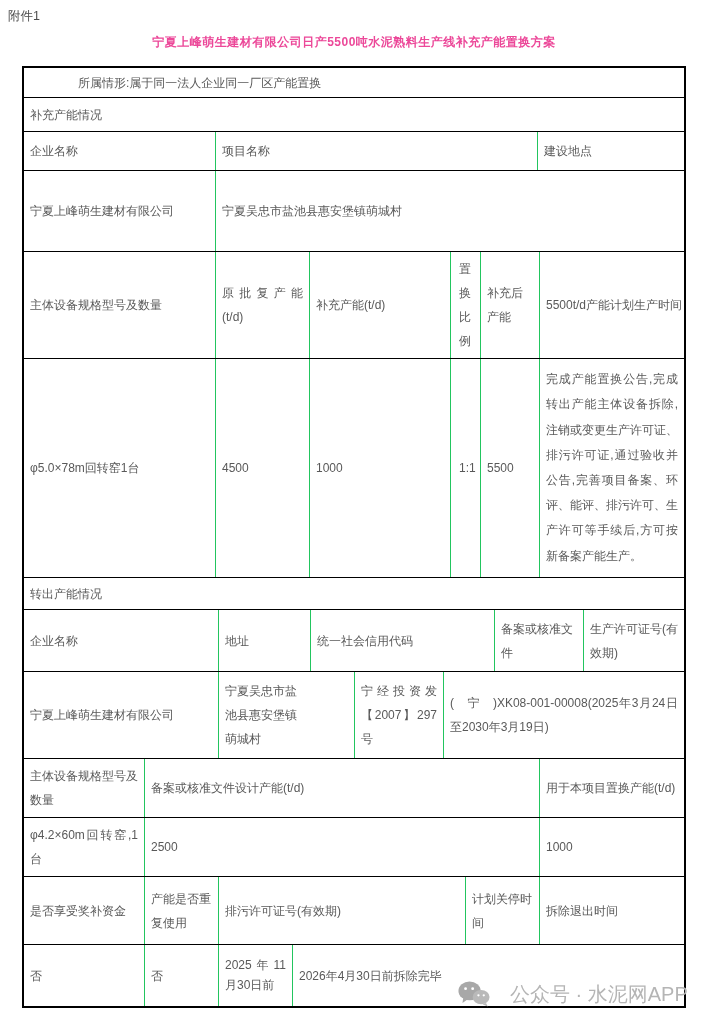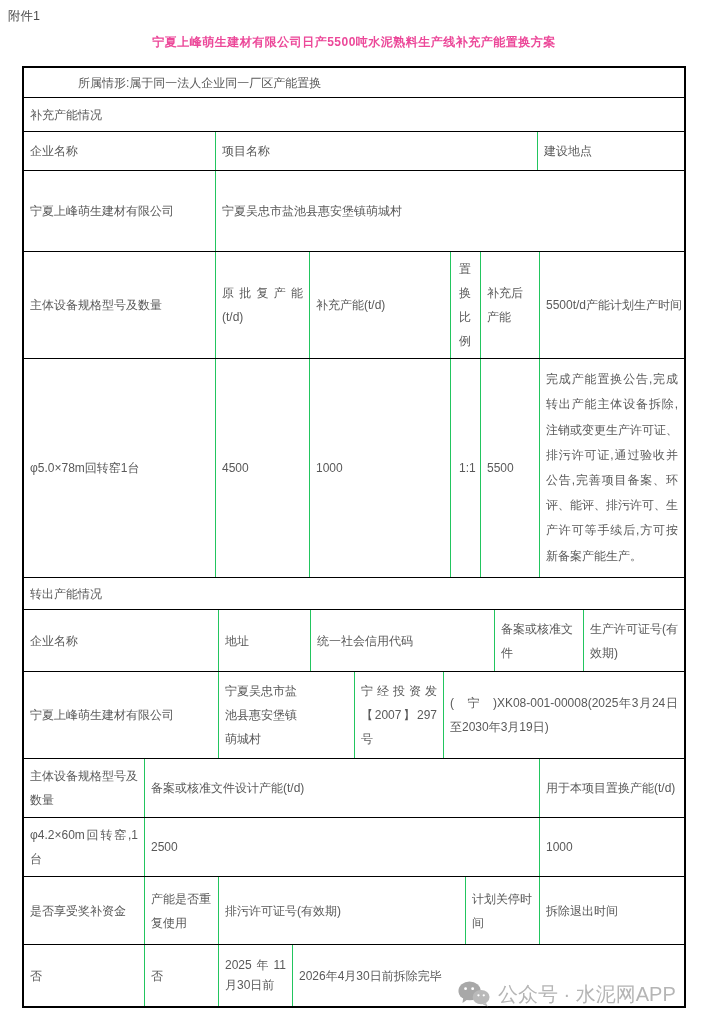--- a/index.html
+++ b/index.html
@@ -41,21 +41,21 @@
   .w74{width:74px;flex:none;}  .w247{width:247px;flex:none;}
   .fx{flex:1;}
   
   .h29{min-height:29px;padding-left:48px;} .h33{min-height:33px;} .h38{min-height:38px;}
   .h80{min-height:80px;} .h106{min-height:106px;} .h218{min-height:218px;}
   .h31{min-height:31px;} .h61{min-height:61px;} .h86{min-height:86px;}
   .h58{min-height:58px;} .h67{min-height:67px;}
   
   .watermark{
     position:absolute;left:458px;top:980px;display:flex;align-items:center;
-    gap:8px;color:#b5b5b5;font-size:20px;pointer-events:none;white-space:nowrap;
+    gap:20px;color:#b5b5b5;font-size:20px;pointer-events:none;white-space:nowrap;
   }
   .wm-icon{width:32px;height:28px;flex:none;}
 </style>
 </head>
 <body>
 
 <div class="attachment">附件1</div>
 
 <div class="doc-title">宁夏上峰萌生建材有限公司日产5500吨水泥熟料生产线补充产能置换方案</div>
 

